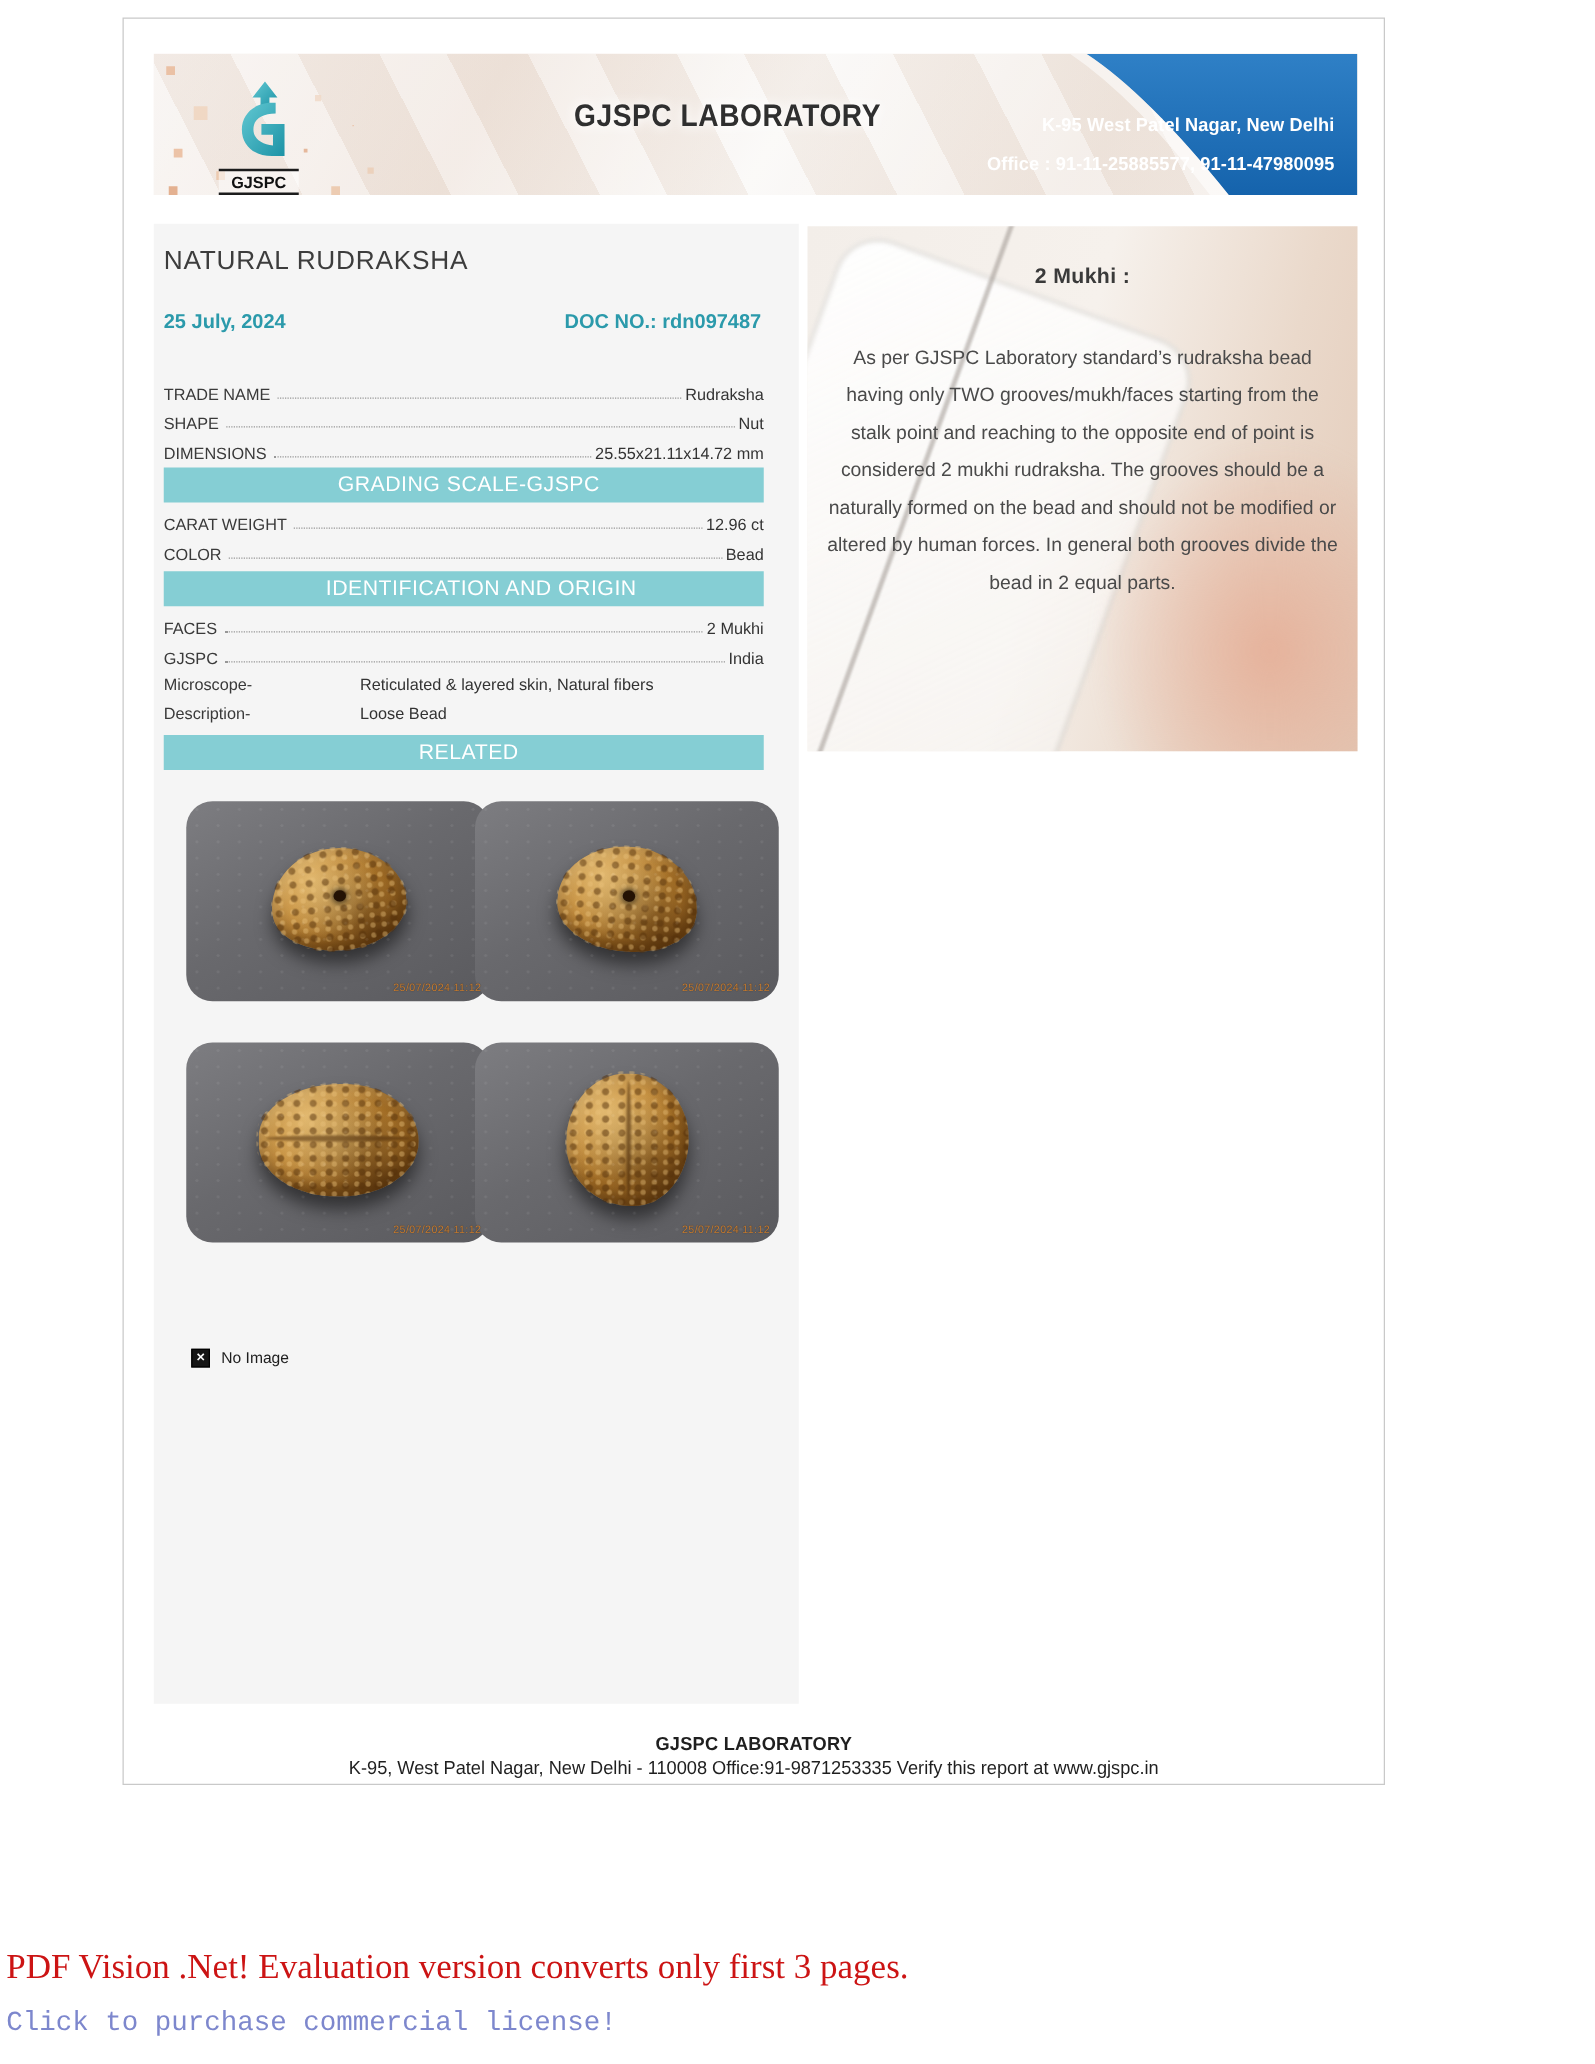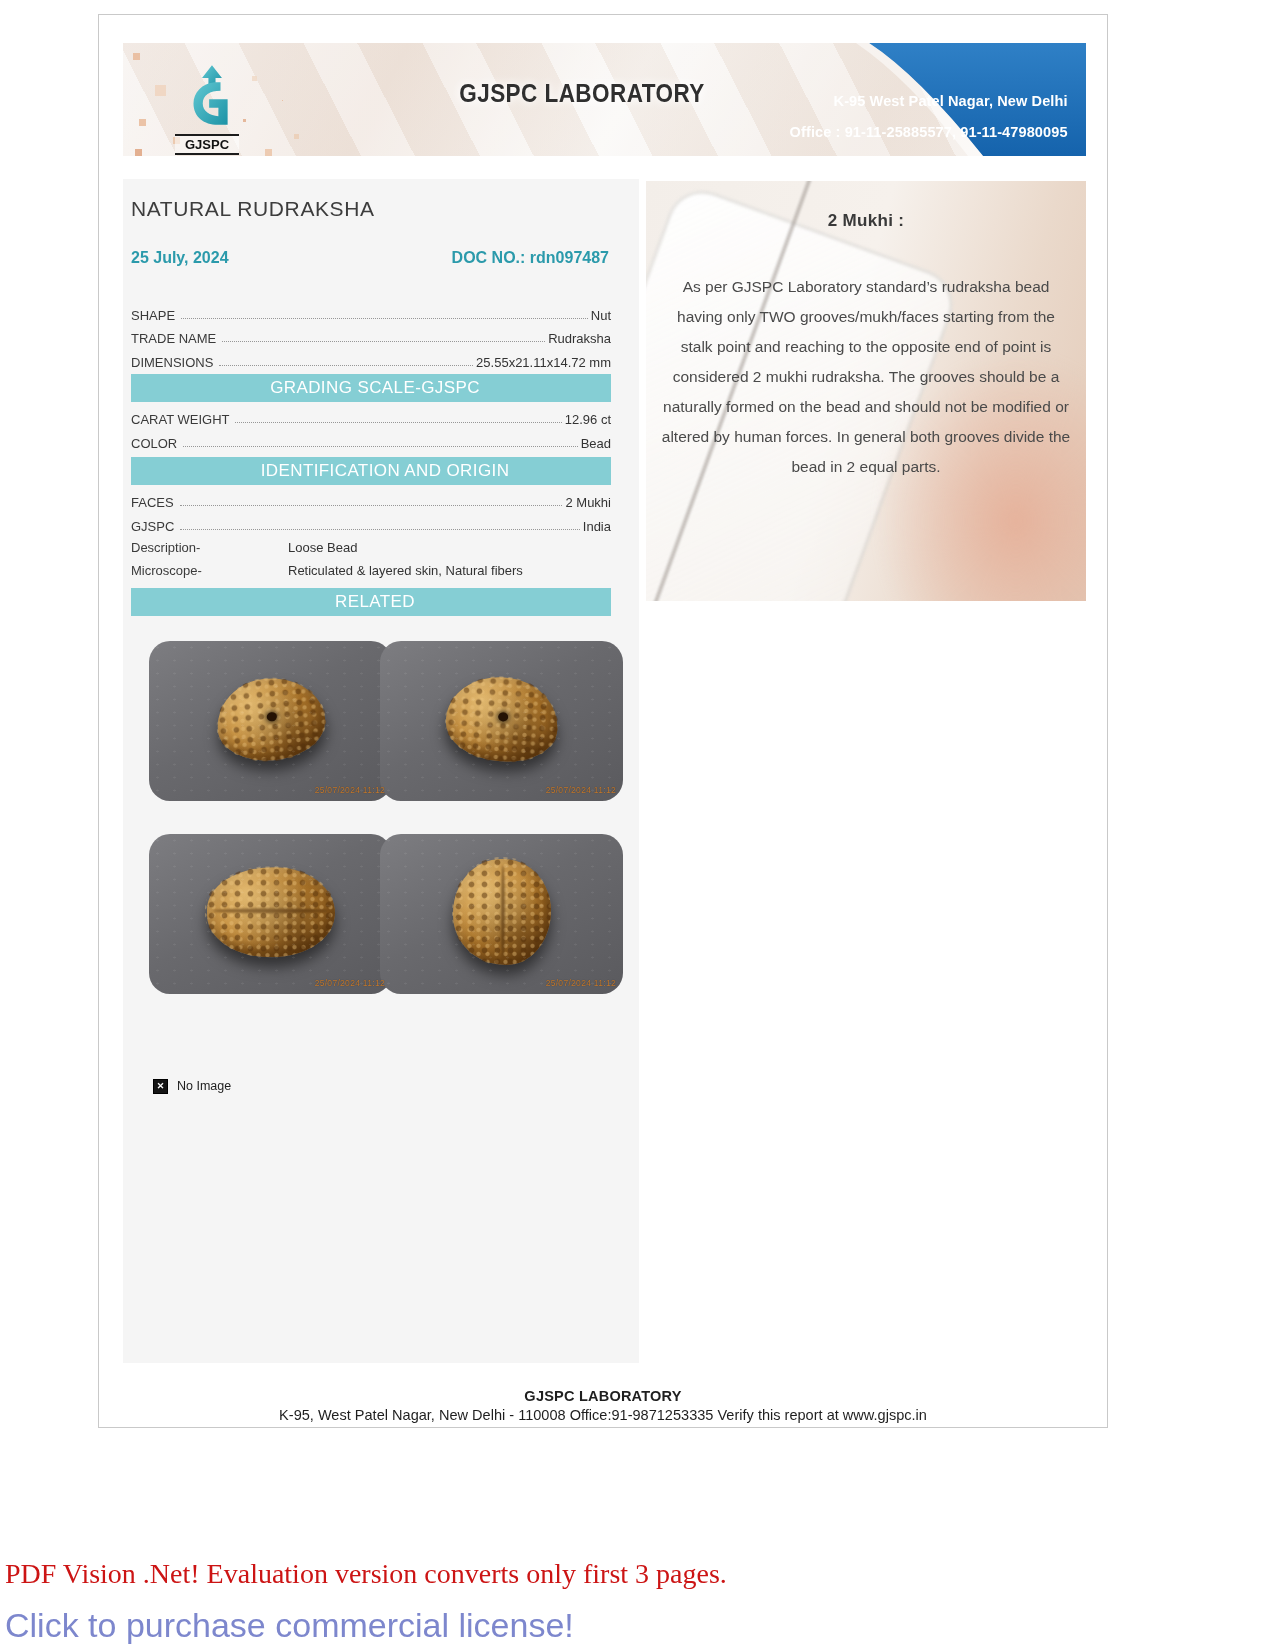--- a/index.html
+++ b/index.html
@@ -104,22 +104,22 @@
   .desc-body{margin-top:41px;font-size:15.5px;line-height:30px;color:#4a4a4a;}
 
   
   .doc-footer{position:absolute;left:0;right:0;bottom:4px;text-align:center;transform:scaleX(.97);}
   .footer-title{font-size:15px;font-weight:700;color:#1f1f1f;letter-spacing:.2px;}
   .footer-address{font-size:15px;color:#1f1f1f;margin-top:2px;}
 
   
   .watermark-red{position:absolute;left:5px;top:1558px;font-family:"Liberation Serif",serif;
     font-size:28px;color:var(--watermark-red);}
-  .watermark-link{position:absolute;left:5px;top:1606px;font-family:Liberation Sans, sans-serif;
-    font-size:34px;color:var(--watermark-link);cursor:pointer;}
+  .watermark-link{position:absolute;left:5px;top:1606px;font-family:Liberation Mono, monospace;
+    font-size:22px;color:var(--watermark-link);cursor:pointer;}
 </style>
 </head>
 <body>
 
 <div class="page">
   <div class="doc-frame">
 
     <div class="banner">
       <div class="banner-stripes"></div>
       <div class="confetti"></div>
@@ -156,28 +156,28 @@
 
     <div class="left-panel">
       <div class="report-title">NATURAL RUDRAKSHA</div>
       <div class="date-row">
         <span class="date">25 July, 2024</span>
         <span class="docno">DOC NO.: rdn097487</span>
       </div>
 
       <div class="fields">
           <div class="field-row">
+            <span class="lbl">TRADE NAME</span>
+            <span class="dots"></span>
+            <span class="val">Rudraksha</span>
+          </div>
+          <div class="field-row">
             <span class="lbl">SHAPE</span>
             <span class="dots"></span>
             <span class="val">Nut</span>
-          </div>
-          <div class="field-row">
-            <span class="lbl">TRADE NAME</span>
-            <span class="dots"></span>
-            <span class="val">Rudraksha</span>
           </div>
           <div class="field-row">
             <span class="lbl">DIMENSIONS</span>
             <span class="dots"></span>
             <span class="val">25.55x21.11x14.72 mm</span>
           </div>
         </div>
 
       <div class="section-bar">GRADING SCALE-GJSPC</div>
       <div class="fields" style="margin-top:2px;">
@@ -200,27 +200,27 @@
             <span class="dots"></span>
             <span class="val">2 Mukhi</span>
           </div>
           <div class="field-row">
             <span class="lbl">GJSPC</span>
             <span class="dots"></span>
             <span class="val">India</span>
           </div>
         </div>
       <div class="plain-rows">
+          <div class="plain-row">
+            <span class="lbl2">Microscope-</span>
+            <span class="val2">Reticulated &amp; layered skin, Natural fibers</span>
+          </div>
           <div class="plain-row">
             <span class="lbl2">Description-</span>
             <span class="val2">Loose Bead</span>
-          </div>
-          <div class="plain-row">
-            <span class="lbl2">Microscope-</span>
-            <span class="val2">Reticulated &amp; layered skin, Natural fibers</span>
           </div>
         </div>
 
       <div class="section-bar" style="margin-top:6px;">RELATED</div>
 
       <div class="photos">
         <div class="photo">
           <div class="bead bead-1">
               <span class="hole"></span>
             </div>

